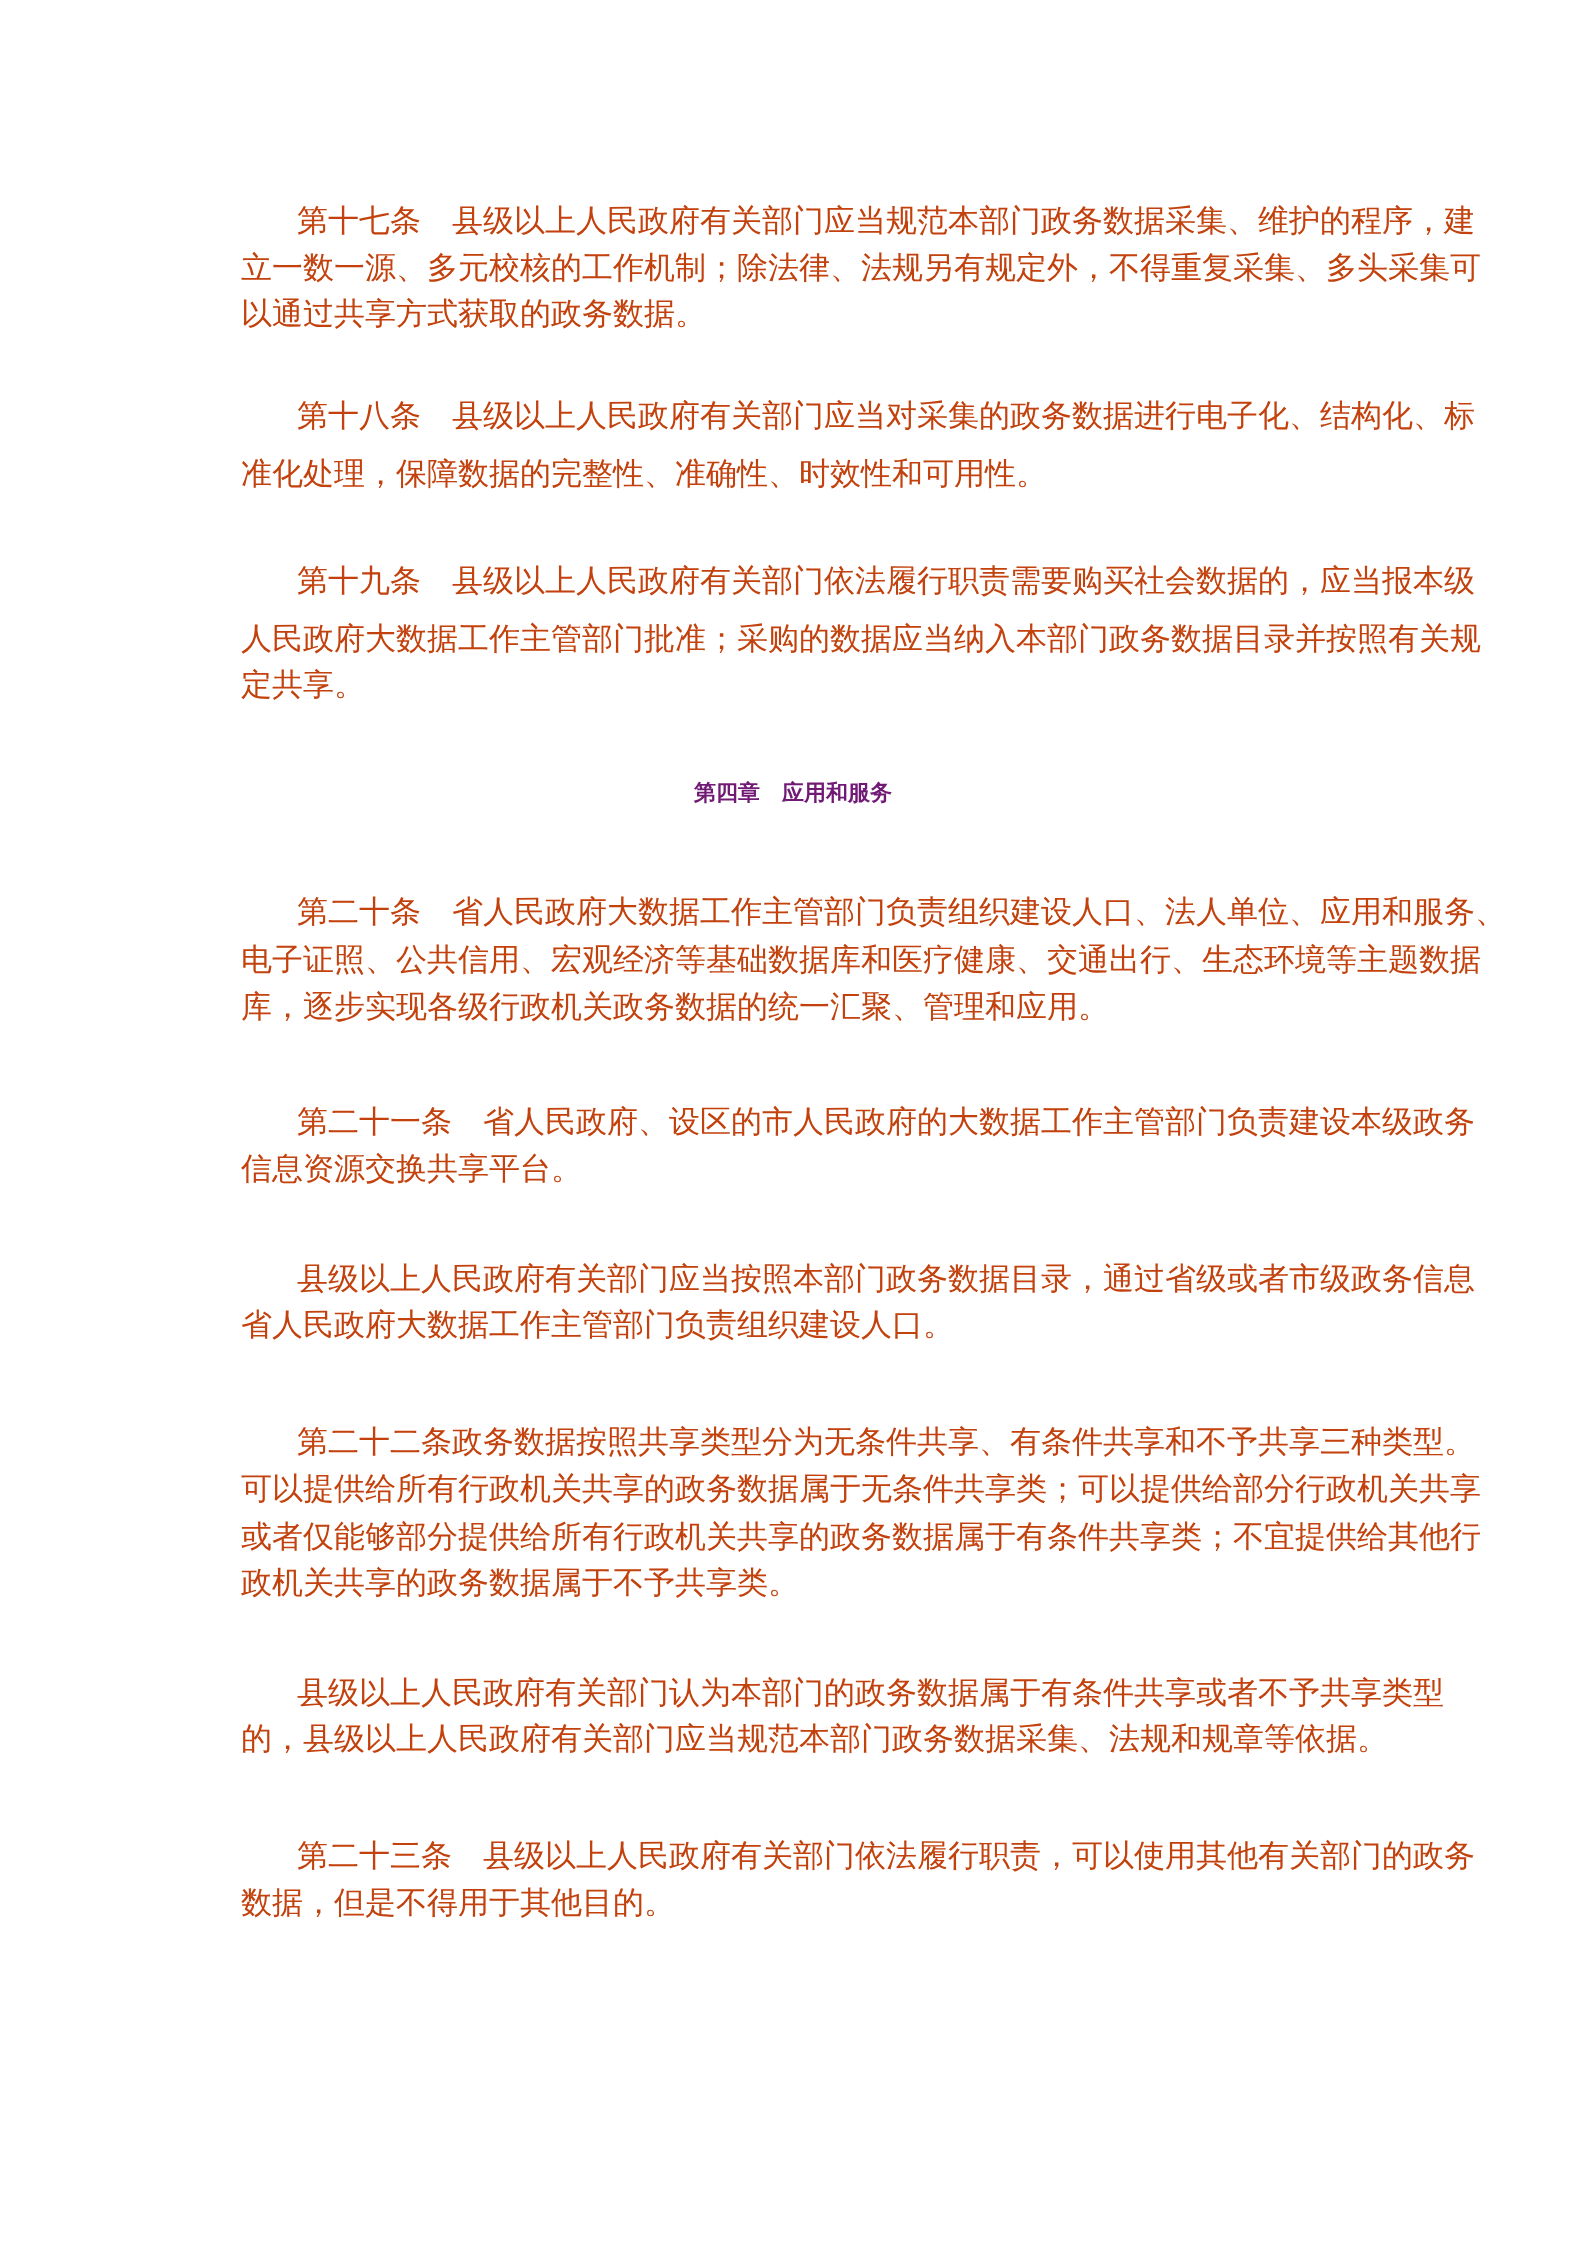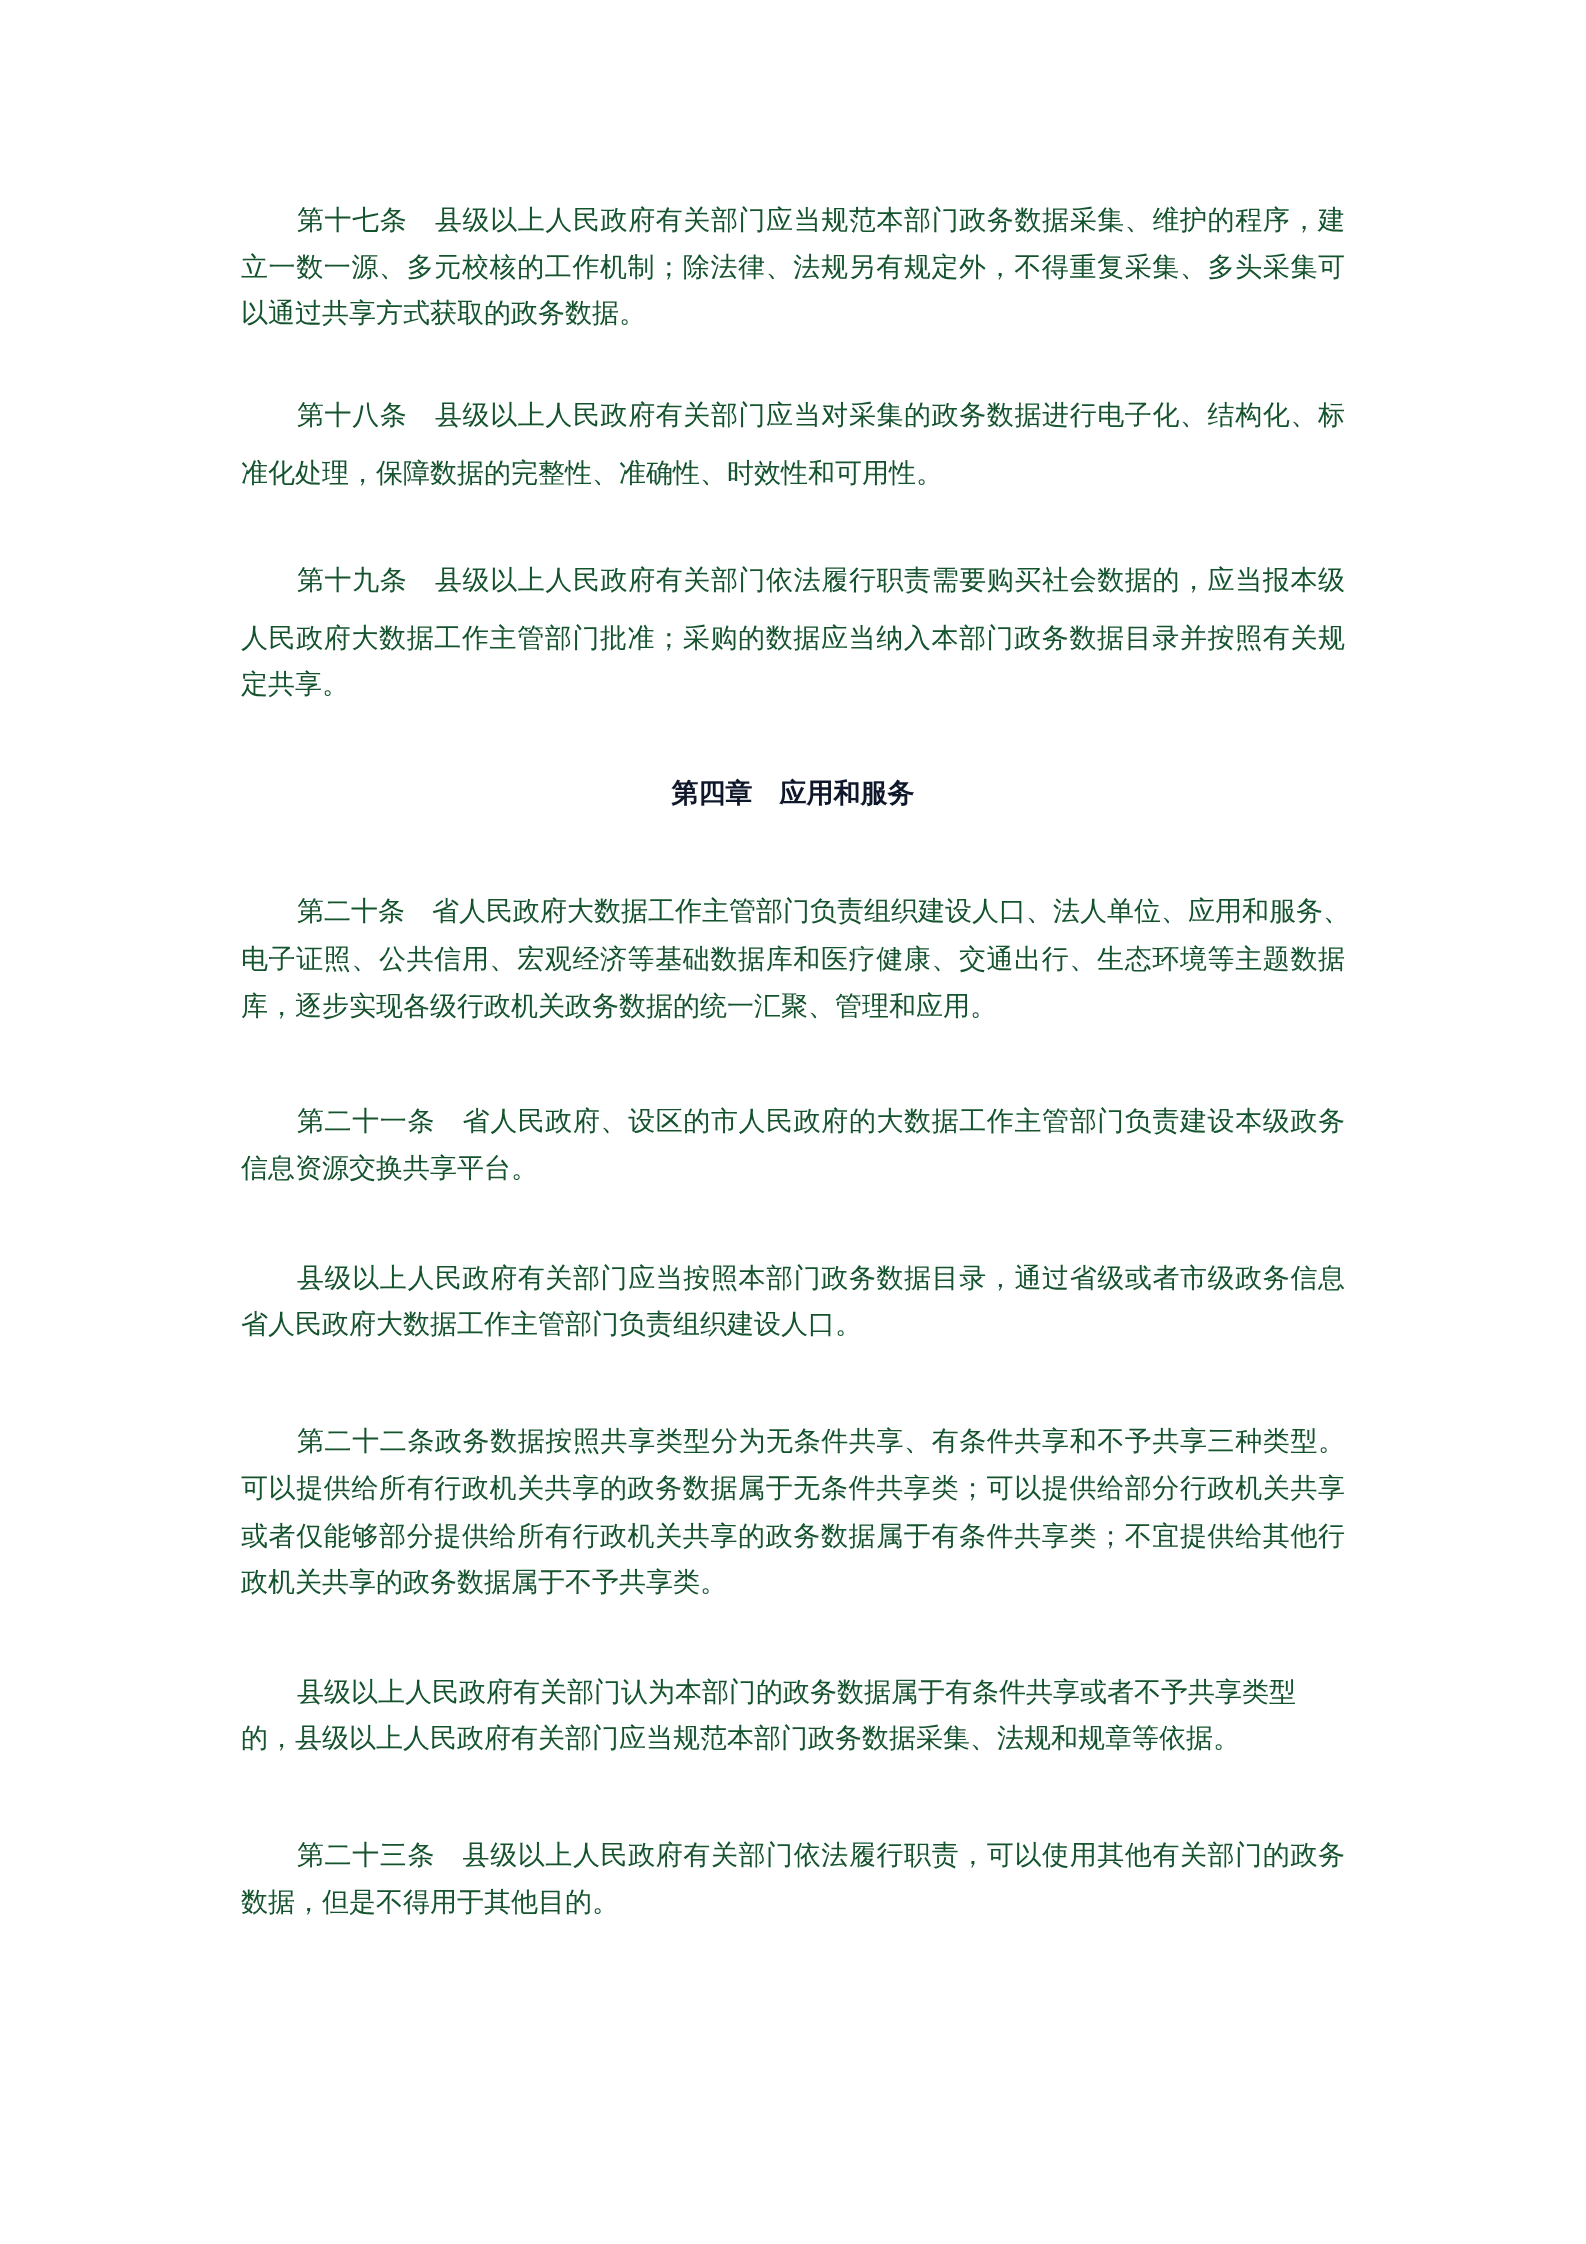--- a/index.html
+++ b/index.html
@@ -5,38 +5,38 @@
   html, body { margin: 0; padding: 0; background: #ffffff; }
   body { width: 1586px; height: 2244px; position: relative; overflow: hidden; }
   .page { position: absolute; left: 0; top: 0; width: 1586px; height: 2244px; background: #fff; }
   .line {
     position: absolute;
     left: 241px;
     width: 1104px;
     height: 46px;
     line-height: 46px;
     font-family: "DejaVu Serif", "Liberation Serif", serif;
-    font-size: 27px;
-    color: #14532d;
+    font-size: 31px;
+    color: #c2410c;
     white-space: nowrap;
     overflow: visible;
   }
   .line.full { text-align: justify; text-align-last: justify; }
   .line.first { left: 297px; width: 1048px; }
   .heading {
     position: absolute;
     left: 0;
     width: 1586px;
     height: 46px;
     line-height: 46px;
     text-align: center;
     font-family: "DejaVu Sans", "Liberation Sans", sans-serif;
     font-weight: bold;
-    font-size: 27px;
-    color: #0f172a;
+    font-size: 22px;
+    color: #701a75;
     white-space: pre;
   }
 </style>
 </head>
 <body>
 
 <div class="page">
 
   <div>
     <div class="line first full" style="top:197px">第十七条　县级以上人民政府有关部门应当规范本部门政务数据采集、维护的程序，建</div>

